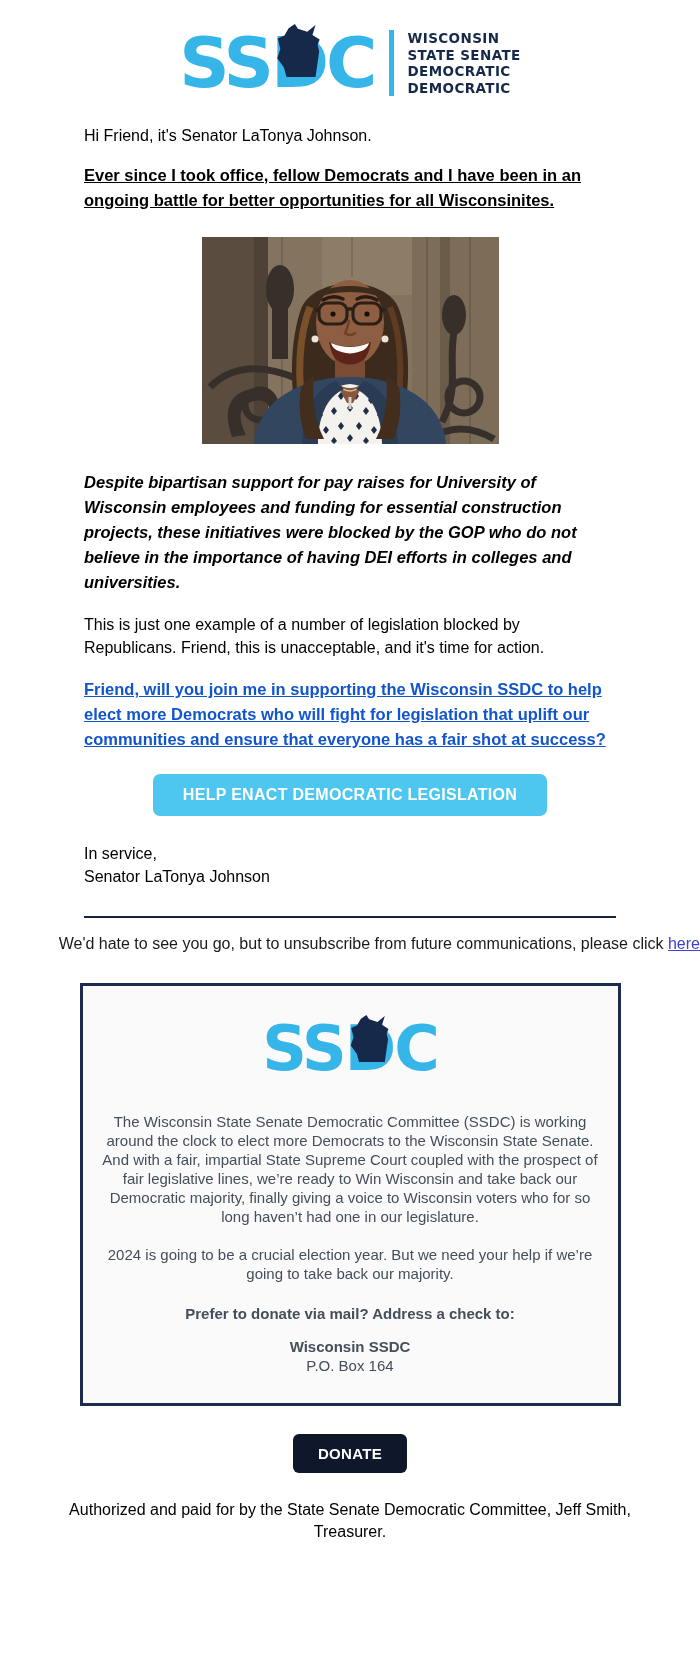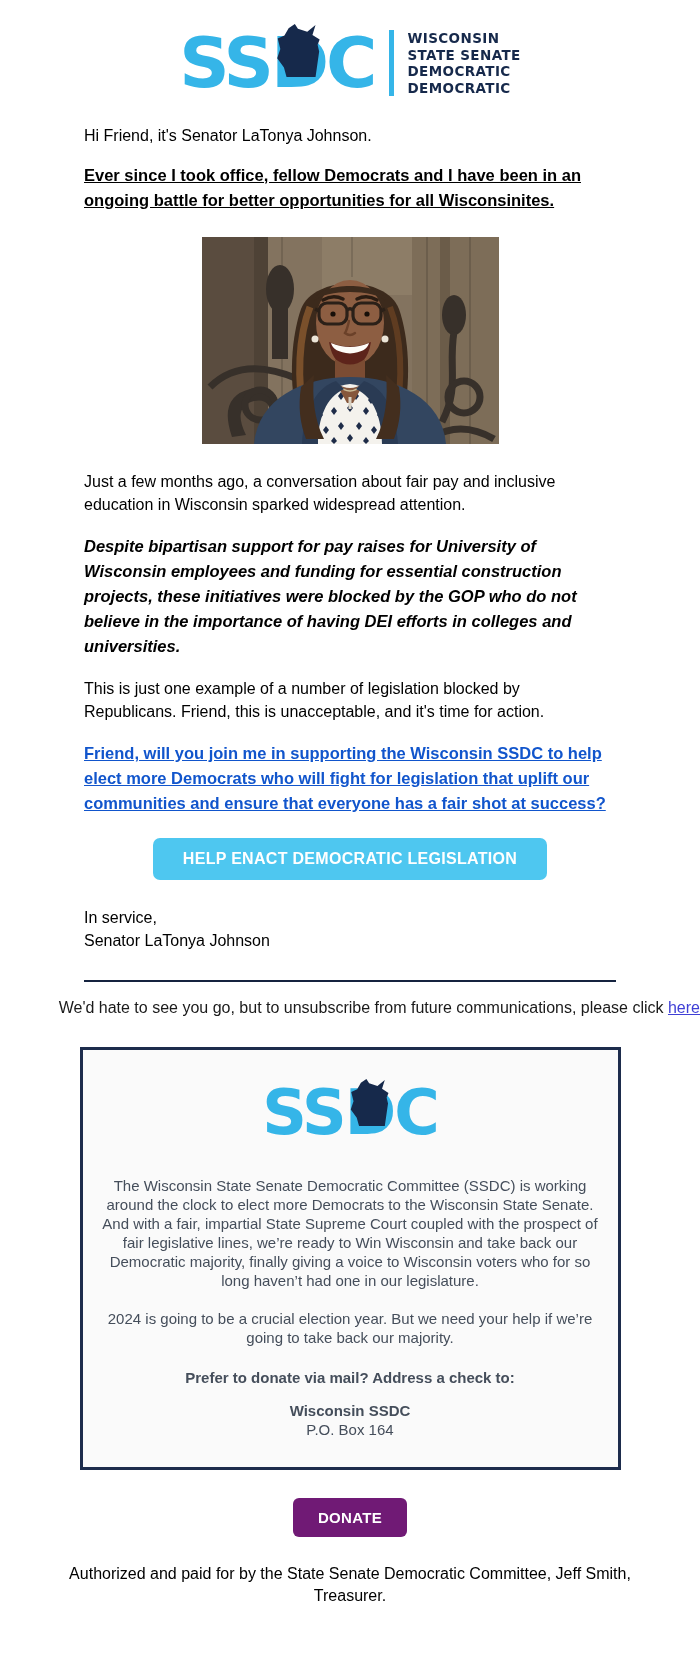--- a/index.html
+++ b/index.html
@@ -83,21 +83,21 @@
   .card .logo-d .wi-state { top: -5px; left: 3px; }
   .card p { font-size: 15px; line-height: 19px; margin: 19px 0 0; }
   .card .pre { white-space: pre-line; }
   .card .about { margin-top: 32px; }
   .card .prompt { font-weight: bold; margin-top: 21px; }
   .card .addr-name { font-weight: bold; margin-top: 14px; }
   .card .addr-line { font-size: 15px; line-height: 19px; }
 
   .donate-row { margin-top: 28px; }
   .donate-button {
-    display: inline-block; background: #701a75; color: #ffffff;
+    display: inline-block; background: #0f172a; color: #ffffff;
     font-weight: bold; font-size: 15px; letter-spacing: 0.3px;
     padding: 11px 25px; border-radius: 6px; text-decoration: none;
   }
   .disclaimer {
     text-align: center; font-size: 16px; line-height: 22px;
     margin: 26px 30px 16px; white-space: pre-line; color: #000;
   }
 </style>
 </head>
 <body>
@@ -210,21 +210,20 @@
         <path d="M136 148 Q 148 160 160 148" stroke="#cdbf9a" stroke-width="1.5" fill="none"></path>
 
         <path d="M100 207 C 102 170 116 150 134 144 L 142 152 C 124 160 116 182 116 207 Z" fill="#2a3b54"></path>
         <path d="M196 207 C 194 170 180 150 162 144 L 154 152 C 172 160 180 182 180 207 Z" fill="#2a3b54"></path>
 
         <path d="M99 150 C 96 170 98 186 104 202 L 122 202 C 112 182 110 160 112 138 Z" fill="#432e1e"></path>
         <path d="M197 150 C 200 170 198 186 192 202 L 174 202 C 184 182 186 160 184 138 Z" fill="#432e1e"></path>
       </svg>
     </div>
 
-    <p>Just a few months ago, a conversation about fair pay and inclusive education in Wisconsin sparked widespread attention.</p>
 
     <p class="em-italic">Despite bipartisan support for pay raises for University of Wisconsin employees and funding for essential construction projects, these initiatives were blocked by the GOP who do not believe in the importance of having DEI efforts in colleges and universities.</p>
 
     <p>This is just one example of a number of legislation blocked by Republicans. Friend, this is unacceptable, and it's time for action.</p>
 
 
     <p class="link-para"><a href="#">Friend, will you join me in supporting the Wisconsin SSDC to help elect more Democrats who will fight for legislation that uplift our communities and ensure that everyone has a fair shot at success?</a></p>
 
     <div class="btn-row">
       <a href="#" class="cta-button">HELP ENACT DEMOCRATIC LEGISLATION</a>

